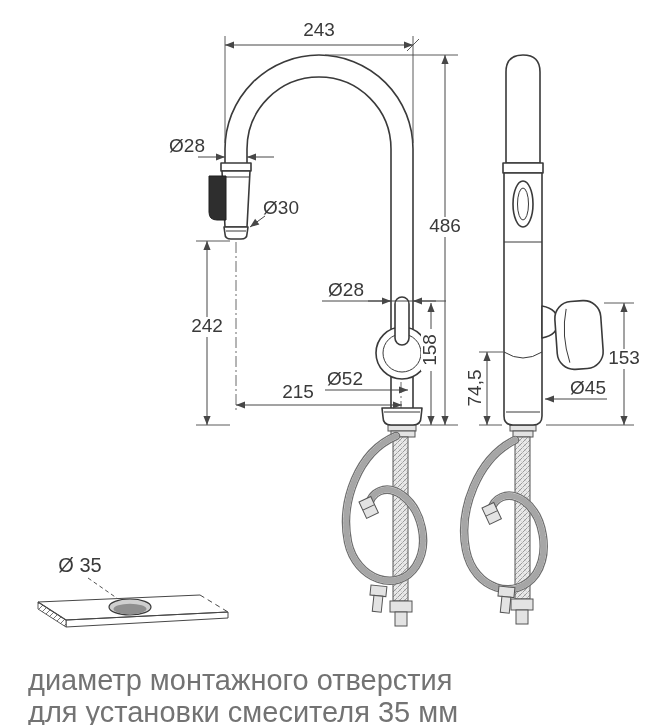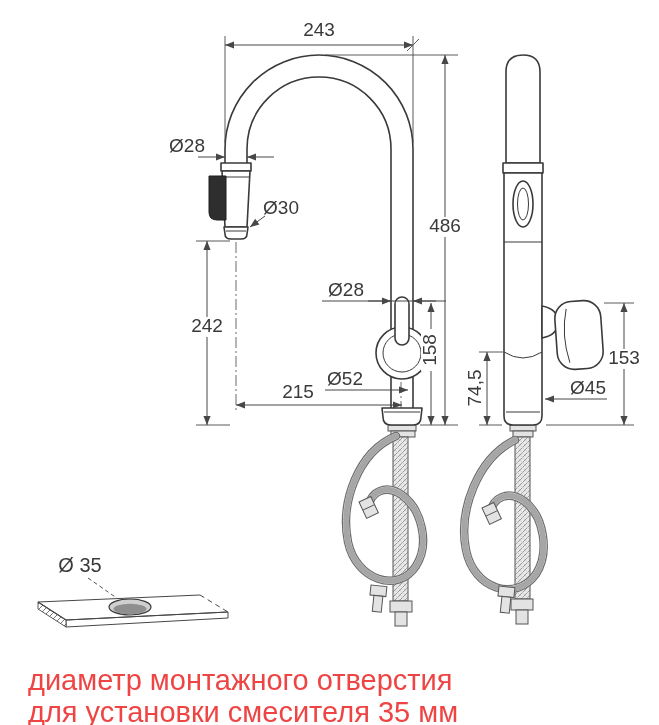--- a/index.html
+++ b/index.html
@@ -13,21 +13,21 @@
   .dim-line{stroke:#474747;stroke-width:1;fill:none;}
   .ext-line{stroke:#474747;stroke-width:0.9;fill:none;}
   .center-line{stroke:#5a5a5a;stroke-width:0.9;fill:none;stroke-dasharray:11 3 2 3;}
   .dim{font:19px "Liberation Sans", sans-serif;fill:#3a3a3a;text-anchor:middle;}
   .dim-small{font:20px "Liberation Sans", sans-serif;fill:#3a3a3a;text-anchor:middle;}
   .txtbg{fill:#ffffff;stroke:none;}
   .hose-o{fill:none;stroke:#6f6f6f;stroke-width:8.5;stroke-linecap:round;}
   .hose-i{fill:none;stroke:#efefef;stroke-width:6;stroke-linecap:round;}
   .hose-b{fill:none;stroke:#a6a6a6;stroke-width:6;stroke-linecap:round;stroke-dasharray:1.6 2.6;}
   .fitting{fill:#e3e3e3;stroke:#555;stroke-width:1;}
-  .caption-line{position:absolute;left:28px;font-size:29px;line-height:31px;color:#ef4444;}
+  .caption-line{position:absolute;left:28px;font-size:29px;line-height:31px;color:#737373;}
 </style>
 </head>
 <body>
 
 <div class="page">
 
 <svg width="659" height="725" viewBox="0 0 659 725">
   <defs>
     <marker id="arr" viewBox="0 0 10 10" refX="9.5" refY="5" markerWidth="10" markerHeight="10" orient="auto-start-reverse">
       <path d="M0.5,1.4 L9.5,5 L0.5,8.6 Z" fill="#474747"></path>

